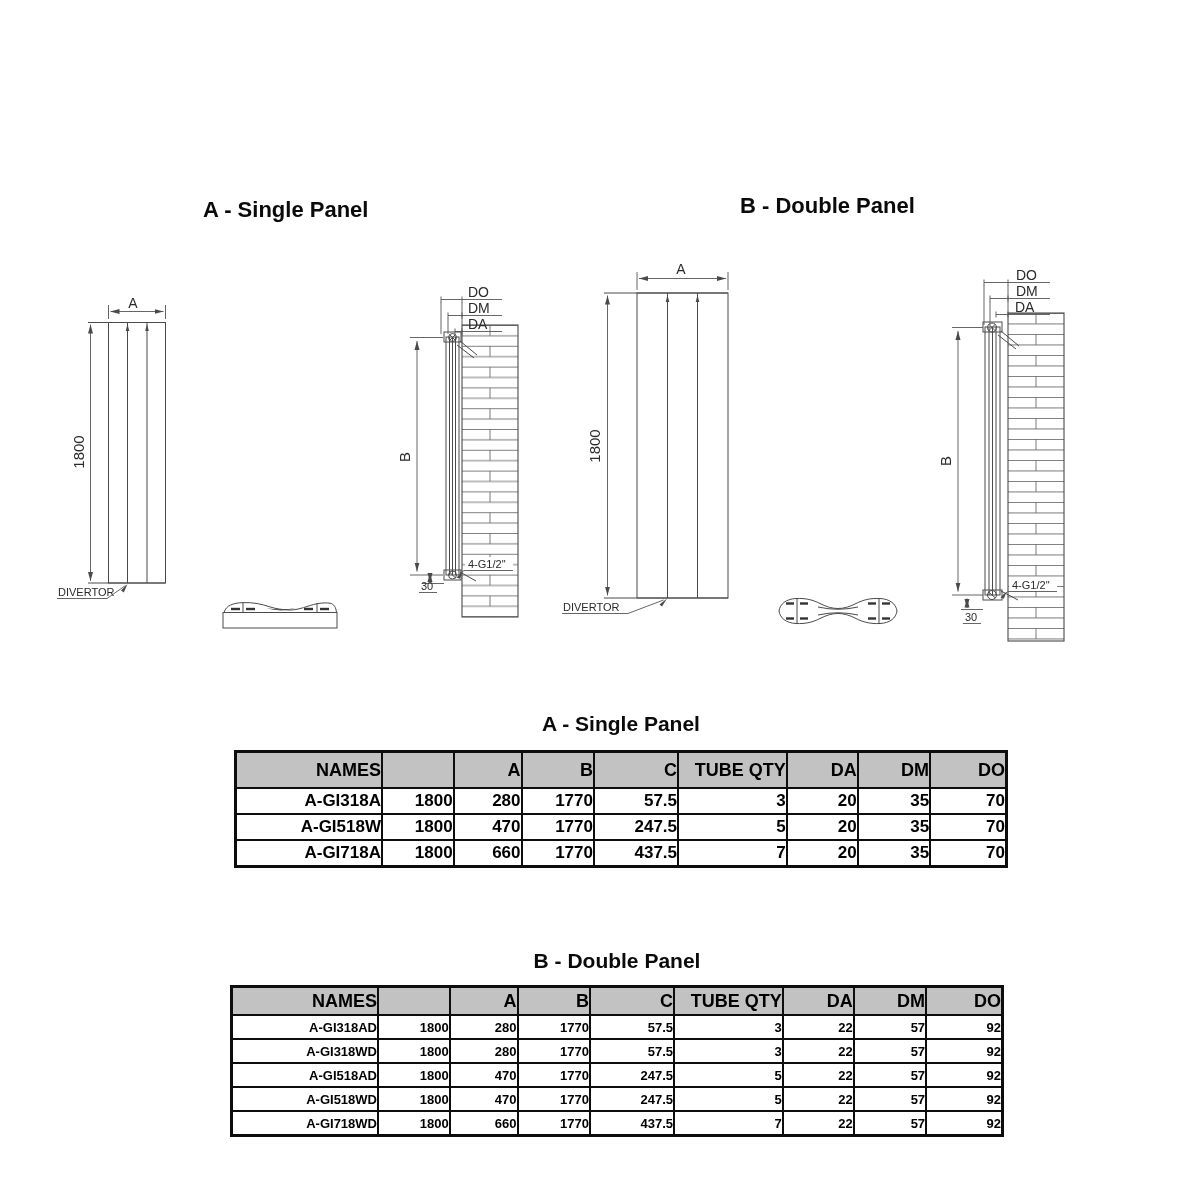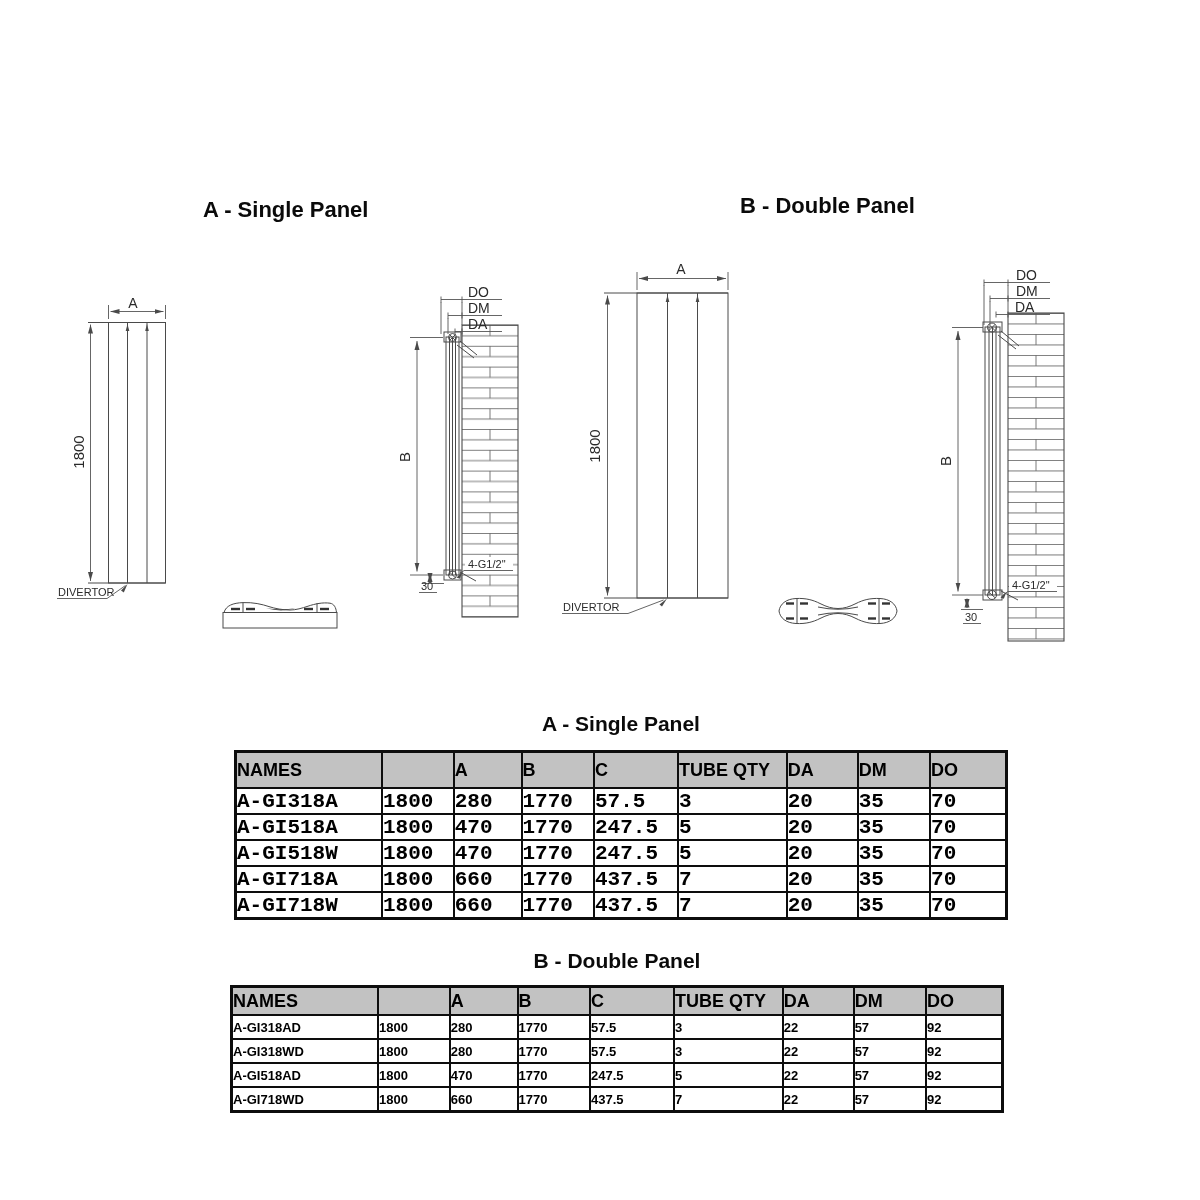--- a/index.html
+++ b/index.html
@@ -20,27 +20,27 @@
   .wall{stroke:var(--line);stroke-width:1.1;}
   .dimtxt{font-family:"Liberation Sans",sans-serif;font-size:14px;fill:#2a2a2a;}
   .dimtxt-lg{font-family:"Liberation Sans",sans-serif;font-size:15px;fill:#2a2a2a;}
   .smtxt{font-family:"Liberation Sans",sans-serif;font-size:11px;fill:#2a2a2a;}
   .fillmark{fill:var(--line);stroke:none;}
   .slot{stroke:#333;stroke-width:2.4;}
   .table-title{position:absolute;width:774px;text-align:center;font-weight:700;font-size:21px;color:#0a0a0a;}
   #tt-1{left:234px;top:712px;}
   #tt-2{left:230px;top:949px;}
   table.spec{position:absolute;border-collapse:collapse;table-layout:fixed;
-    border:3px solid var(--table-border);font-weight:700;text-align:left;}
+    border:3px solid var(--table-border);font-weight:700;text-align:right;}
   #spec-1{left:234px;top:750px;width:774px;}
   #spec-2{left:230px;top:985px;width:774px;}
   table.spec th,table.spec td{border:2px solid var(--table-border);padding:0;vertical-align:middle;
     font-weight:700;overflow:hidden;white-space:nowrap;}
   table.spec th{background:var(--table-header-bg);font-size:18px;height:34px;}
-  #spec-1 td{font-size:21px;height:24px;font-family:Liberation Mono, monospace;}
+  #spec-1 td{font-size:17px;height:24px;}
   #spec-2 th{height:26px;}
   #spec-2 td{font-size:13px;height:22px;}
 </style>
 </head>
 <body>
 
 <div class="page">
 
   <div id="t-single" class="section-title">A - Single Panel</div>
   <div id="t-double" class="section-title">B - Double Panel</div>
@@ -282,54 +282,32 @@
           <td>1800</td>
           <td>280</td>
           <td>1770</td>
           <td>57.5</td>
           <td>3</td>
           <td>20</td>
           <td>35</td>
           <td>70</td>
         </tr>
         <tr>
-          <td>A-GI518A</td>
+          <td>A-GI518W</td>
           <td>1800</td>
           <td>470</td>
           <td>1770</td>
           <td>247.5</td>
           <td>5</td>
           <td>20</td>
           <td>35</td>
           <td>70</td>
         </tr>
         <tr>
-          <td>A-GI518W</td>
-          <td>1800</td>
-          <td>470</td>
-          <td>1770</td>
-          <td>247.5</td>
-          <td>5</td>
-          <td>20</td>
-          <td>35</td>
-          <td>70</td>
-        </tr>
-        <tr>
           <td>A-GI718A</td>
-          <td>1800</td>
-          <td>660</td>
-          <td>1770</td>
-          <td>437.5</td>
-          <td>7</td>
-          <td>20</td>
-          <td>35</td>
-          <td>70</td>
-        </tr>
-        <tr>
-          <td>A-GI718W</td>
           <td>1800</td>
           <td>660</td>
           <td>1770</td>
           <td>437.5</td>
           <td>7</td>
           <td>20</td>
           <td>35</td>
           <td>70</td>
         </tr>
       </tbody>
@@ -389,20 +367,31 @@
           <td>1800</td>
           <td>470</td>
           <td>1770</td>
           <td>247.5</td>
           <td>5</td>
           <td>22</td>
           <td>57</td>
           <td>92</td>
         </tr>
         <tr>
+          <td>A-GI518WD</td>
+          <td>1800</td>
+          <td>470</td>
+          <td>1770</td>
+          <td>247.5</td>
+          <td>5</td>
+          <td>22</td>
+          <td>57</td>
+          <td>92</td>
+        </tr>
+        <tr>
           <td>A-GI718WD</td>
           <td>1800</td>
           <td>660</td>
           <td>1770</td>
           <td>437.5</td>
           <td>7</td>
           <td>22</td>
           <td>57</td>
           <td>92</td>
         </tr>

